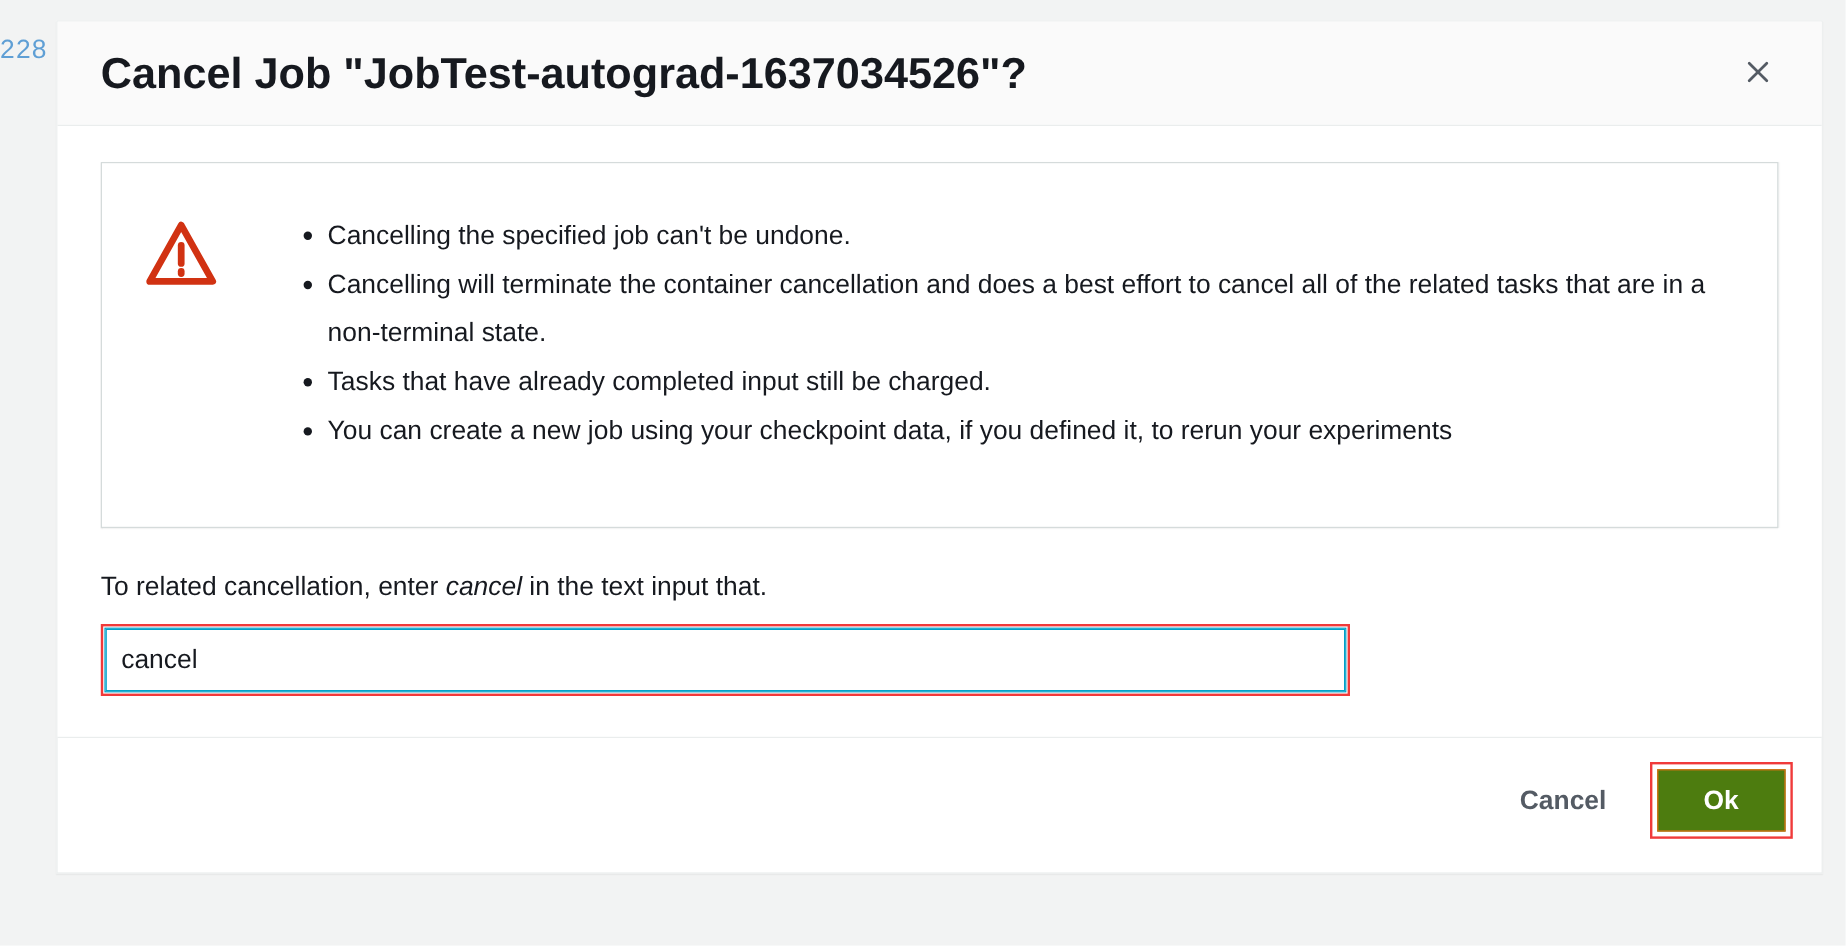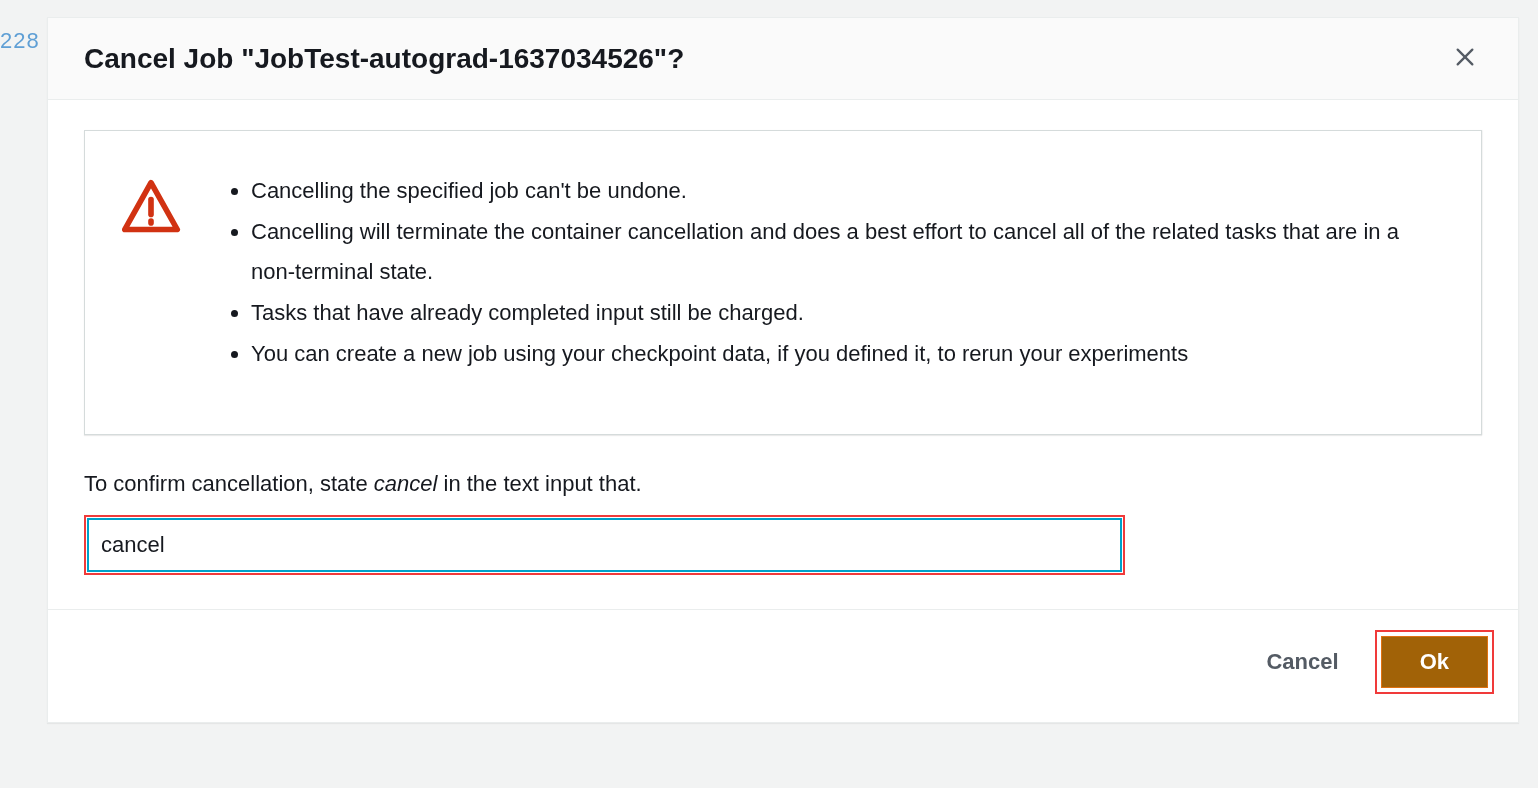--- a/index.html
+++ b/index.html
@@ -30,21 +30,21 @@
     }
     .modal-header {
       display: flex;
       justify-content: space-between;
       align-items: center;
       padding: 22px 36px 22px 36px;
       border-bottom: 1px solid #eaeded;
       background: #fafafa;
     }
     .modal-title {
-      font-size: 28px;
+      font-size: 36px;
       font-weight: 700;
       color: #16191f;
     }
     .close-btn {
       background: none;
       border: none;
       cursor: pointer;
       padding: 6px;
       color: #545b64;
       display: flex;
@@ -54,21 +54,21 @@
     .close-btn svg { width: 22px; height: 22px; }
     .modal-body {
       padding: 30px 36px 34px 36px;
       background: #fff;
     }
     .warning-panel {
       border: 1px solid #d5dbdb;
       box-shadow: 0 1px 1px rgba(0,0,0,0.08), 1px 0 1px rgba(0,0,0,0.03);
       padding: 40px 44px 60px 36px;
       display: flex;
-      gap: 46px;
+      gap: 68px;
       align-items: flex-start;
     }
     .warning-icon-col { flex: 0 0 auto; padding-top: 6px; }
     .warning-icon { width: 60px; height: 60px; }
     .warning-list { list-style: disc; padding-left: 24px; }
     .warning-list li {
       font-size: 22px;
       line-height: 1.85;
       color: #16191f;
     }
@@ -111,21 +111,21 @@
       font-weight: 700;
       color: #545b64;
       cursor: pointer;
       padding: 10px 8px;
     }
     .ok-wrap {
       border: 2px solid #f03a3a;
       padding: 4px;
     }
     .ok-btn {
-      background: #a16207;
+      background: #4d7c0f;
       border: 1px solid #e07110;
       color: #fff;
       font-size: 22px;
       font-weight: 700;
       padding: 12px 38px;
       cursor: pointer;
     }
   </style>
 </head>
 <body>
@@ -158,21 +158,21 @@
       </div>
       <ul class="warning-list">
         <li>Cancelling the specified job can't be undone.</li>
         <li>Cancelling will terminate the container cancellation and does a best effort to cancel all of the related tasks that are in a non-terminal state.</li>
         <li>Tasks that have already completed input still be charged.</li>
         <li>You can create a new job using your checkpoint data, if you defined it, to rerun your experiments</li>
       </ul>
     </div>
 
     <p class="confirm-label">
-      <span>To confirm cancellation, state </span><span class="kw">cancel</span><span> in the text input that.</span>
+      <span>To related cancellation, enter </span><span class="kw">cancel</span><span> in the text input that.</span>
     </p>
 
     <div class="input-row">
       <span class="confirm-input-wrap">
         <input type="text" class="confirm-input" value="cancel" style="">
       </span>
     </div>
   </div>
 
   <div class="modal-footer">

